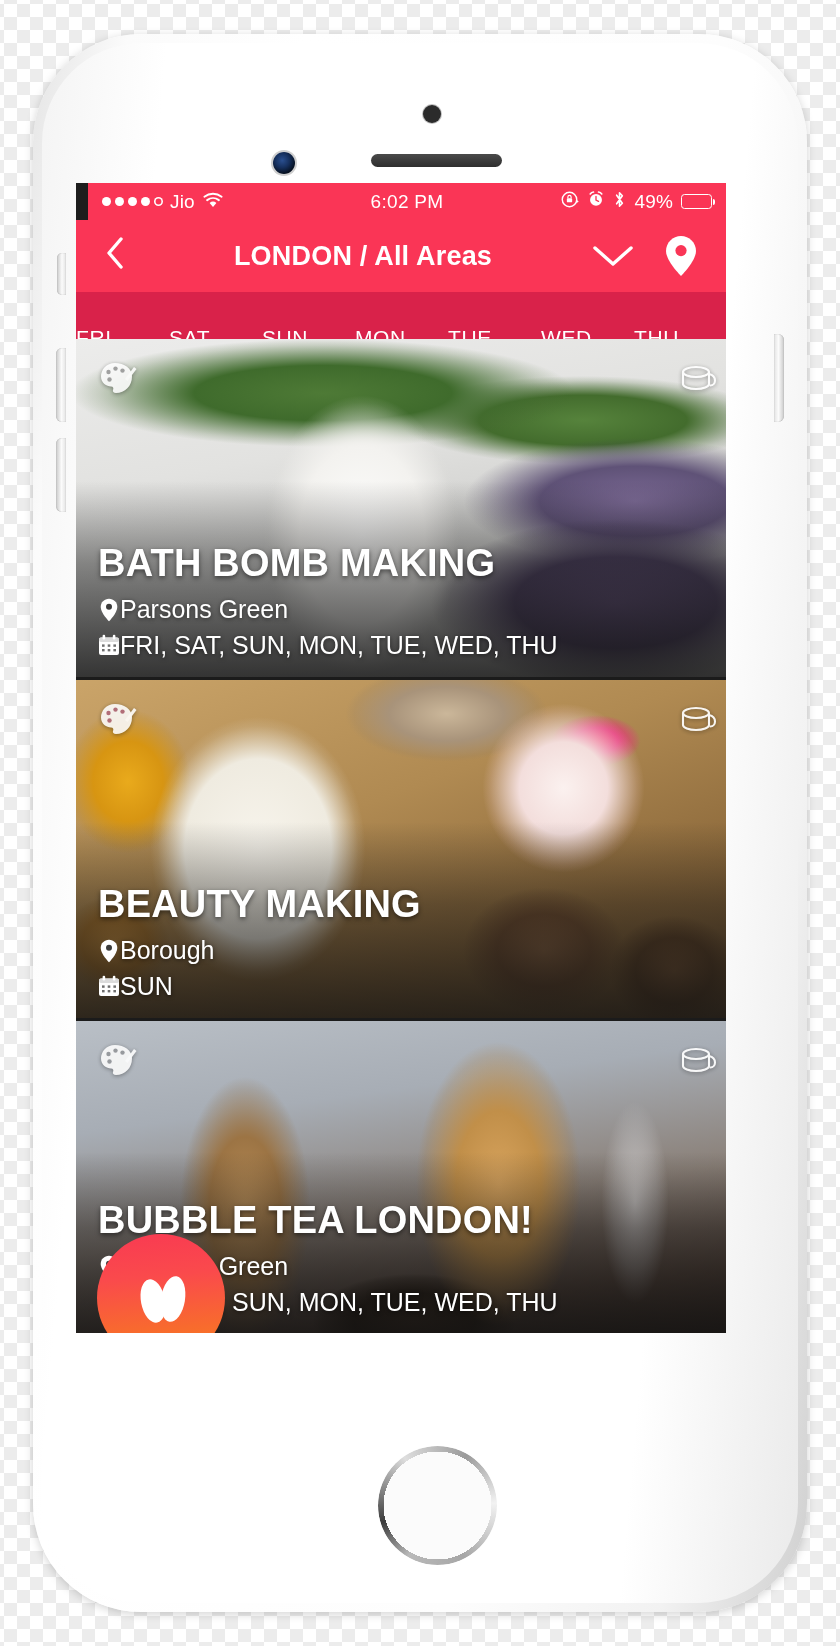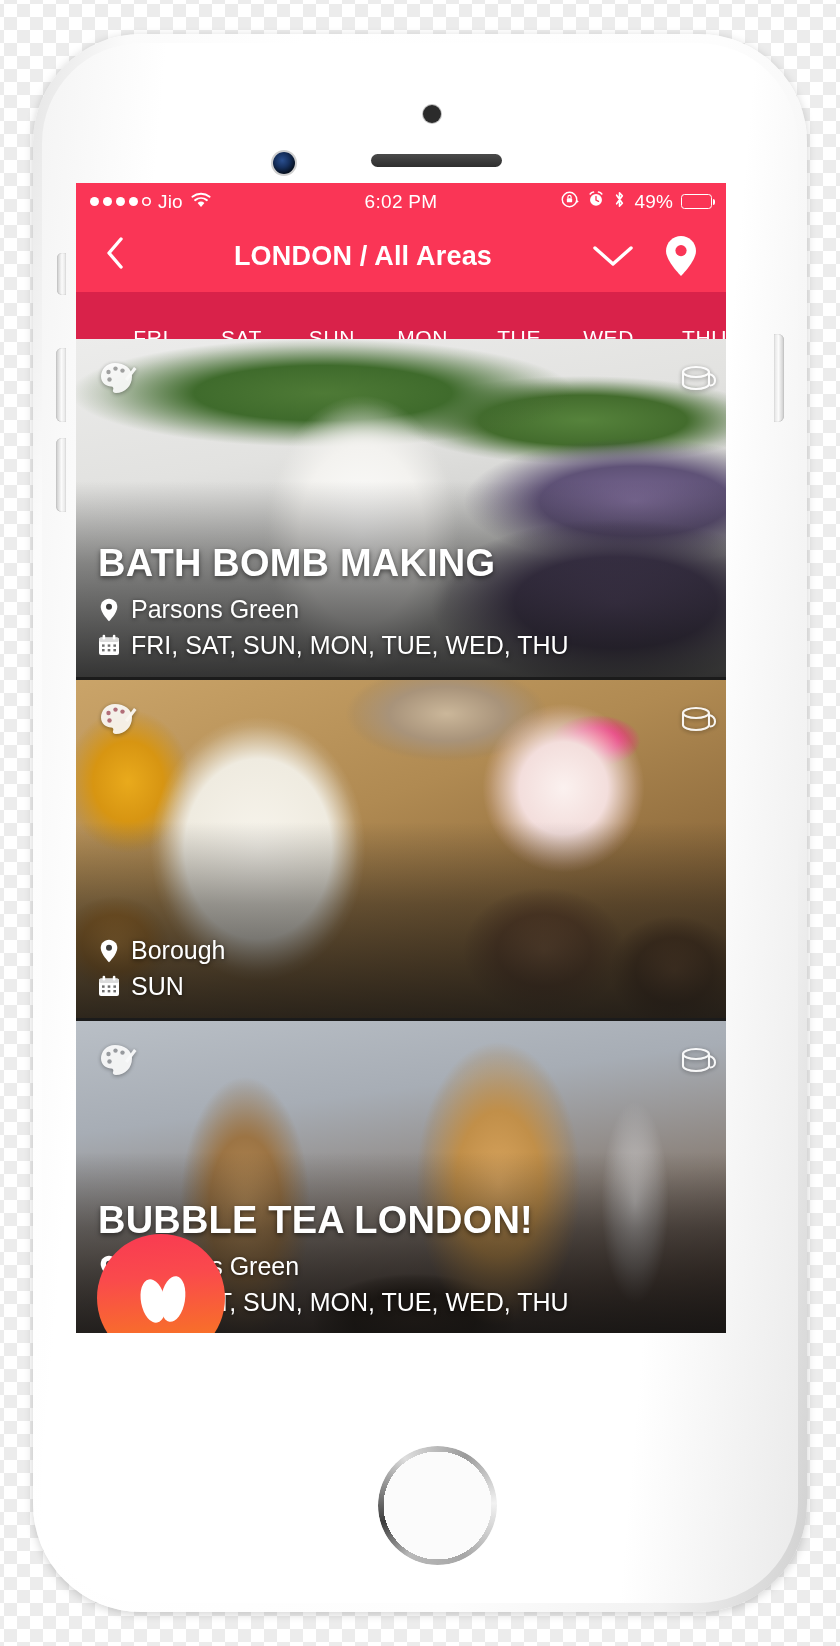--- a/index.html
+++ b/index.html
@@ -89,20 +89,21 @@
   }
 
   
   #status-bar {
     height: 37px;
     background: #fa3556;
     display: flex; align-items: center;
     padding: 16px 14px;
     color: #fff;
     font-size: 19px;
+    margin-left: 12px;
   }
   #status-left { display: flex; align-items: center; gap: 7px; flex: 1; }
   .sig-dots { display: flex; gap: 4px; align-items: center; }
   .sig-dots i { width: 9px; height: 9px; border-radius: 50%; background: #fff; display: block; }
   .sig-dots i.hollow { background: transparent; box-shadow: inset 0 0 0 1.6px #fff; }
   #carrier-label { font-size: 19px; letter-spacing: .2px; }
   #wifi-icon { display: inline-block; line-height: 1; font-size: 18px; }
   #status-time { font-size: 19px; font-weight: 400; letter-spacing: .3px; }
   #status-right { display: flex; align-items: center; gap: 8px; flex: 1; justify-content: flex-end; font-size: 17px; }
   #battery-pct { font-size: 19px; letter-spacing: .2px; }
@@ -137,21 +138,21 @@
   
   #day-tabs {
     height: 47px;
     background: #d9224a;
     display: flex; align-items: center;
     color: #fff;
     overflow: hidden;
   }
   .day-tab {
     flex: 0 0 93px;
-    text-align: right;
+    text-align: left;
     font-size: 21px;
     letter-spacing: .6px;
     margin-top: 44px;
   }
 
   
   #card-list { position: relative; background: #1d4ed8; }
   .event-card {
     position: relative;
     height: 341px;
@@ -178,21 +179,21 @@
     color: #fff;
   }
   .card-title {
     font-size: 38px; font-weight: 700; letter-spacing: .2px;
     text-shadow: 0 2px 5px rgba(0,0,0,.55);
     line-height: 1.08;
     margin-bottom: 8px;
     white-space: nowrap;
   }
   .meta-row {
-    display: flex; align-items: center; gap: 11px;
+    display: flex; align-items: center; 
     font-size: 25px; line-height: 1.42;
     text-shadow: 0 1px 4px rgba(0,0,0,.6);
     white-space: nowrap;
   }
   .meta-row .meta-icon { width: 22px; display: flex; justify-content: center; flex: 0 0 22px; }
 
   
   #brand-logo {
     position: absolute;
     left: 21px; bottom: -28px;
@@ -408,20 +409,21 @@
       </span>
       <span class="corner-icon right">
         <svg viewBox="0 0 40 40" width="40" height="40">
           <ellipse cx="18" cy="13" rx="13" ry="5" stroke="#fff" stroke-width="2.1" fill="none"></ellipse>
           <path d="M5 13 v12 c0 2.8 5.8 5 13 5 s13-2.2 13-5 V13" stroke="#fff" stroke-width="2.1" fill="none"></path>
           <path d="M31 15 c4 1 6 3.5 6 6.5 c0 3-2.2 5-4.6 5" stroke="#fff" stroke-width="2.1" fill="none" stroke-linecap="round"></path>
         </svg>
       </span>
 
       <div class="card-body">
+        <div class="card-title">BEAUTY MAKING</div>
         <div class="meta-row">
           <span class="meta-icon">
             <svg width="18" height="24" viewBox="0 0 18 24">
               <path d="M9 .7 C4.3 .7 .7 4.3 .7 9 C.7 15 9 23.3 9 23.3 C9 23.3 17.3 15 17.3 9 C17.3 4.3 13.7 .7 9 .7 Z" fill="#fff"></path>
               <circle cx="9" cy="8.7" r="3" fill="#3b3b3b"></circle>
             </svg>
           </span>
           <span>Borough</span>
         </div>
         <div class="meta-row">

